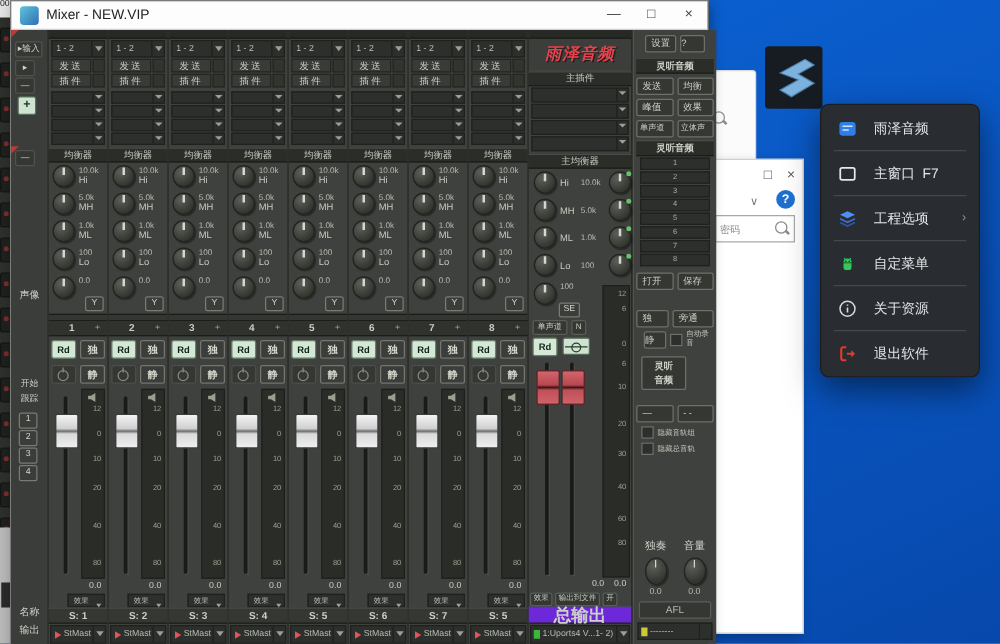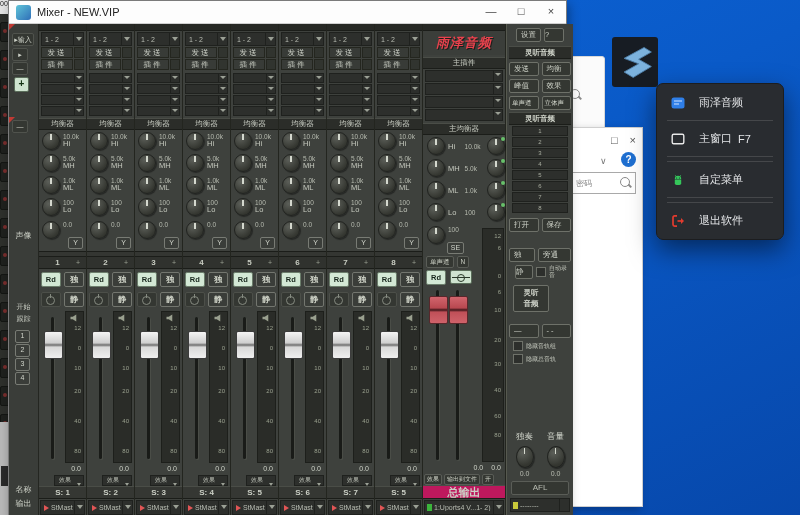--- a/index.html
+++ b/index.html
@@ -132,22 +132,22 @@
   .phase{width:20px;height:12px;background:#cfe4d0;border:1px solid #5a6d5a;border-radius:2px;position:relative;}
   .phase i{position:absolute;left:6px;top:2.5px;width:6px;height:6px;border:1.5px solid #2a3a2a;border-radius:50%;}
   .phase b{position:absolute;left:1px;top:5.5px;width:18px;height:1.5px;background:#2a3a2a;}
   .mfader{flex:1;position:relative;}
   .mtr{position:absolute;top:6px;bottom:4px;width:3px;background:#191b18;border-radius:2px;box-shadow:1px 1px 0 #4a4d47;}
   .mmcol{position:absolute;right:1px;top:-56px;bottom:2px;width:20px;background:#2a2c28;border:1px solid #1d1f1b;}
   .mmcol .tick{position:absolute;right:2px;font-size:6px;color:#99a08e;}
   .mlvl{height:10px;font-size:7px;color:#cfd3c8;display:flex;justify-content:flex-end;gap:8px;padding-right:4px;}
   .mfx{height:11px;display:flex;align-items:center;gap:2px;padding:0 1px;}
   .mfx .b{background:#343732;border:1px solid #5a5d57;border-radius:2px;color:#c9cdc2;font-size:6px;line-height:9px;padding:0 2px;height:9px;}
-  .totbar{height:12px;background:#be185d;border-top:1px solid #4a4d47;border-bottom:1px solid #1b1d19;color:#ccd0c6;
-          font-size:11px;font-weight:bold;text-align:center;line-height:12px;}
+  .totbar{height:12px;background:#6d28d9;border-top:1px solid #4a4d47;border-bottom:1px solid #1b1d19;color:#ccd0c6;
+          font-size:14px;font-weight:bold;text-align:center;line-height:12px;}
   
   .rpanel{flex:1;border-left:1px solid #56594f;display:flex;flex-direction:column;background:#3e413d;padding:0 2px;}
   .rp-top{height:18px;display:flex;align-items:center;gap:3px;justify-content:center;margin-top:2px;}
   .rbtn{background:#343732;border:1px solid #6e7169;border-radius:2px;color:#cfd3c9;font-size:7.5px;
         line-height:12px;height:12px;padding:0 4px;}
   .rhdr{height:11px;background:#2b2d29;border-top:1px solid #4a4d47;border-bottom:1px solid #1b1d19;color:#ccd0c6;
         font-size:7.5px;font-weight:bold;text-align:center;line-height:11px;margin-top:2px;}
   .rpair{display:flex;gap:3px;justify-content:center;margin-top:3px;}
   .rslot{margin:1px 3px 0 3px;height:8px;background:#2d2f2c;border:1px solid #1f211e;color:#a8ac9f;font-size:6px;
          text-align:center;line-height:8px;}
@@ -1366,32 +1366,48 @@
   </div>
   <div class="mdiv"></div>
   <div class="mi">
     <svg class="ic" viewBox="0 0 16 16">
       <rect x="2.2" y="3.2" width="11.6" height="9.6" rx="1.5" fill="none" stroke="#e8e8e8" stroke-width="1.4"></rect>
     </svg>
     <span>主窗口</span>
     <span class="sc">F7</span>
   </div>
   <div class="mdiv"></div>
+  <div class="mi">
+    <svg class="ic" viewBox="0 0 16 16">
+      <path d="M8 2l6 2.8L8 7.6 2 4.8z" fill="#4f8ef7"></path>
+      <path d="M2 8l6 2.8L14 8" fill="none" stroke="#3b6fd4" stroke-width="1.3"></path>
+      <path d="M2 11l6 2.8 6-2.8" fill="none" stroke="#2f55a8" stroke-width="1.3"></path>
+    </svg>
+    <span>工程选项</span>
+    <span class="sub">›</span>
+  </div>
   <div class="mdiv"></div>
   <div class="mi">
     <svg class="ic" viewBox="0 0 16 16">
       <path d="M4.8 7a3.2 3.2 0 0 1 6.4 0z" fill="#35c75a"></path>
       <path d="M4.8 7.6h6.4v3.6a1.8 1.8 0 0 1-1.8 1.8H6.6a1.8 1.8 0 0 1-1.8-1.8z" fill="#35c75a"></path>
       <path d="M5.4 3.4l1 1.4M10.6 3.4l-1 1.4" stroke="#35c75a" stroke-width="1"></path>
       <circle cx="6.6" cy="6" r=".6" fill="#123"></circle>
         <circle cx="9.4" cy="6" r=".6" fill="#123"></circle>
     </svg>
     <span>自定菜单</span>
   </div>
   <div class="mdiv"></div>
+  <div class="mi">
+    <svg class="ic" viewBox="0 0 16 16">
+      <circle cx="8" cy="8" r="6" fill="none" stroke="#d9d9d9" stroke-width="1.2"></circle>
+      <path d="M8 7v4M8 4.6v1" stroke="#d9d9d9" stroke-width="1.3"></path>
+    </svg>
+    <span>关于资源</span>
+  </div>
   <div class="mdiv"></div>
   <div class="mi">
     <svg class="ic" viewBox="0 0 16 16">
       <path d="M7 2.8H4.6A1.6 1.6 0 0 0 3 4.4v7.2a1.6 1.6 0 0 0 1.6 1.6H7" fill="none" stroke="#e23b2e" stroke-width="1.7"></path>
       <path d="M7.5 8h4.5" stroke="#e23b2e" stroke-width="1.7"></path>
       <path d="M11 5l3 3-3 3z" fill="#e23b2e"></path>
     </svg>
     <span>退出软件</span>
   </div>
 </div>

